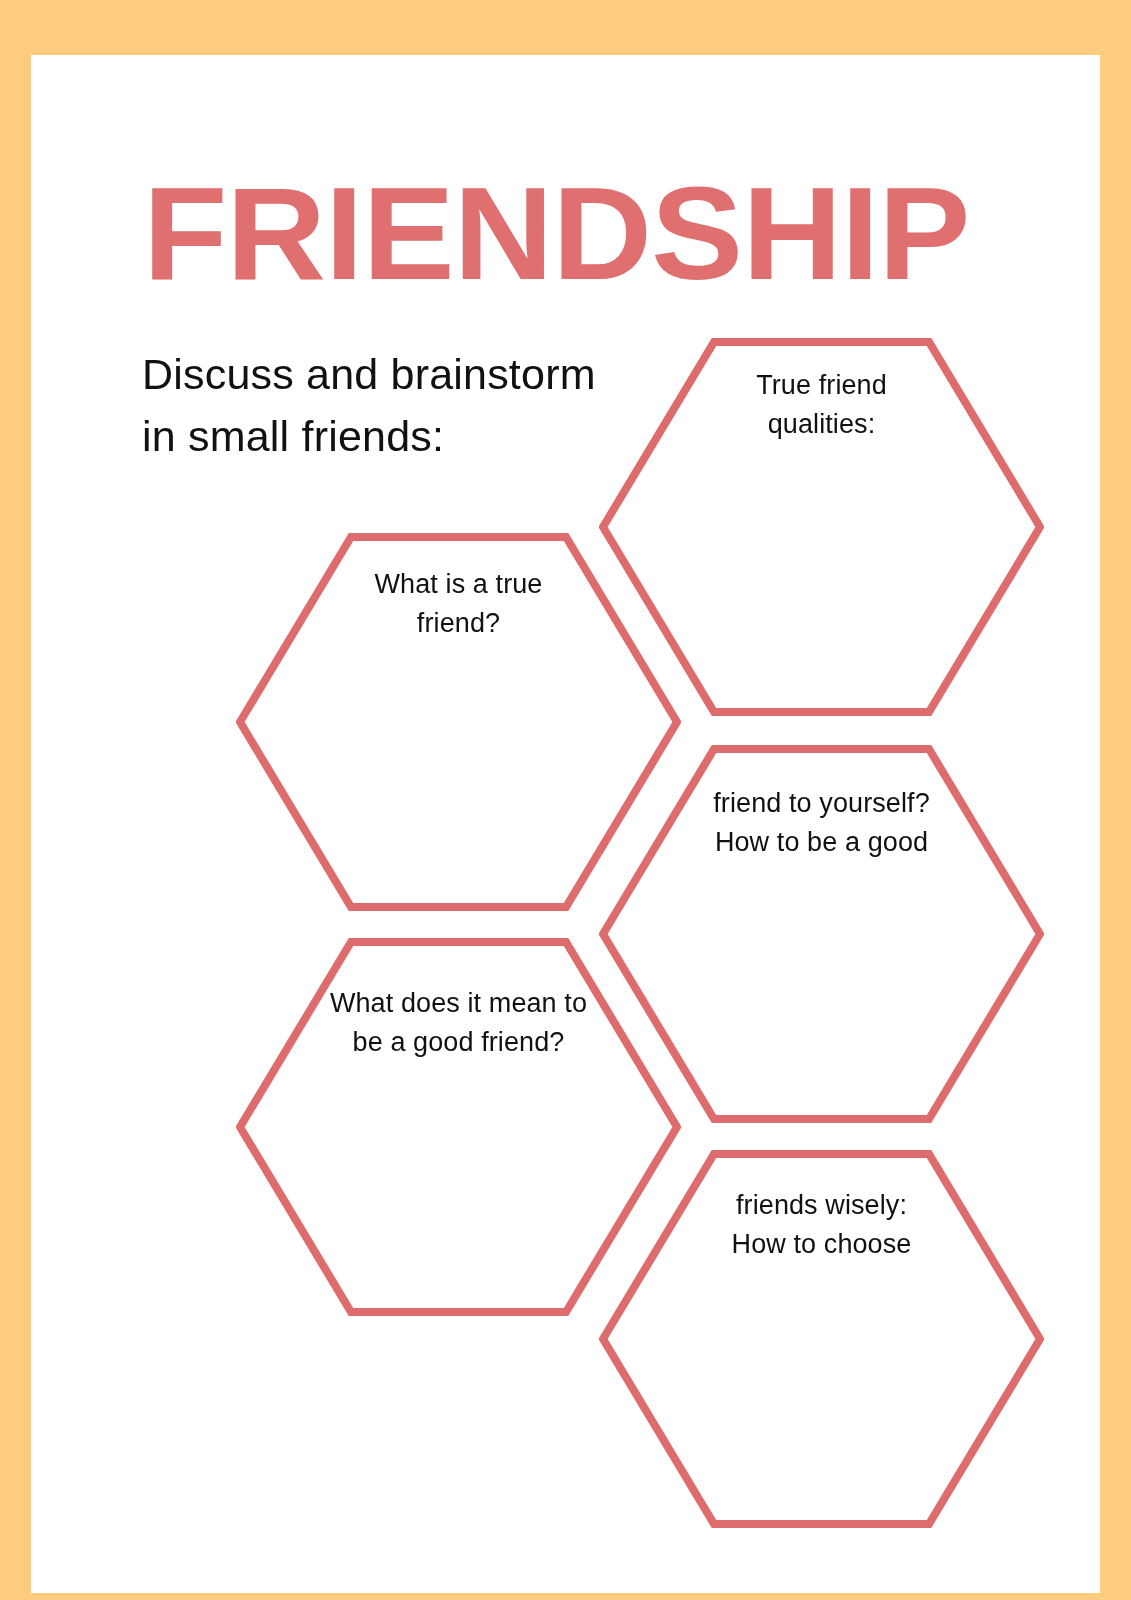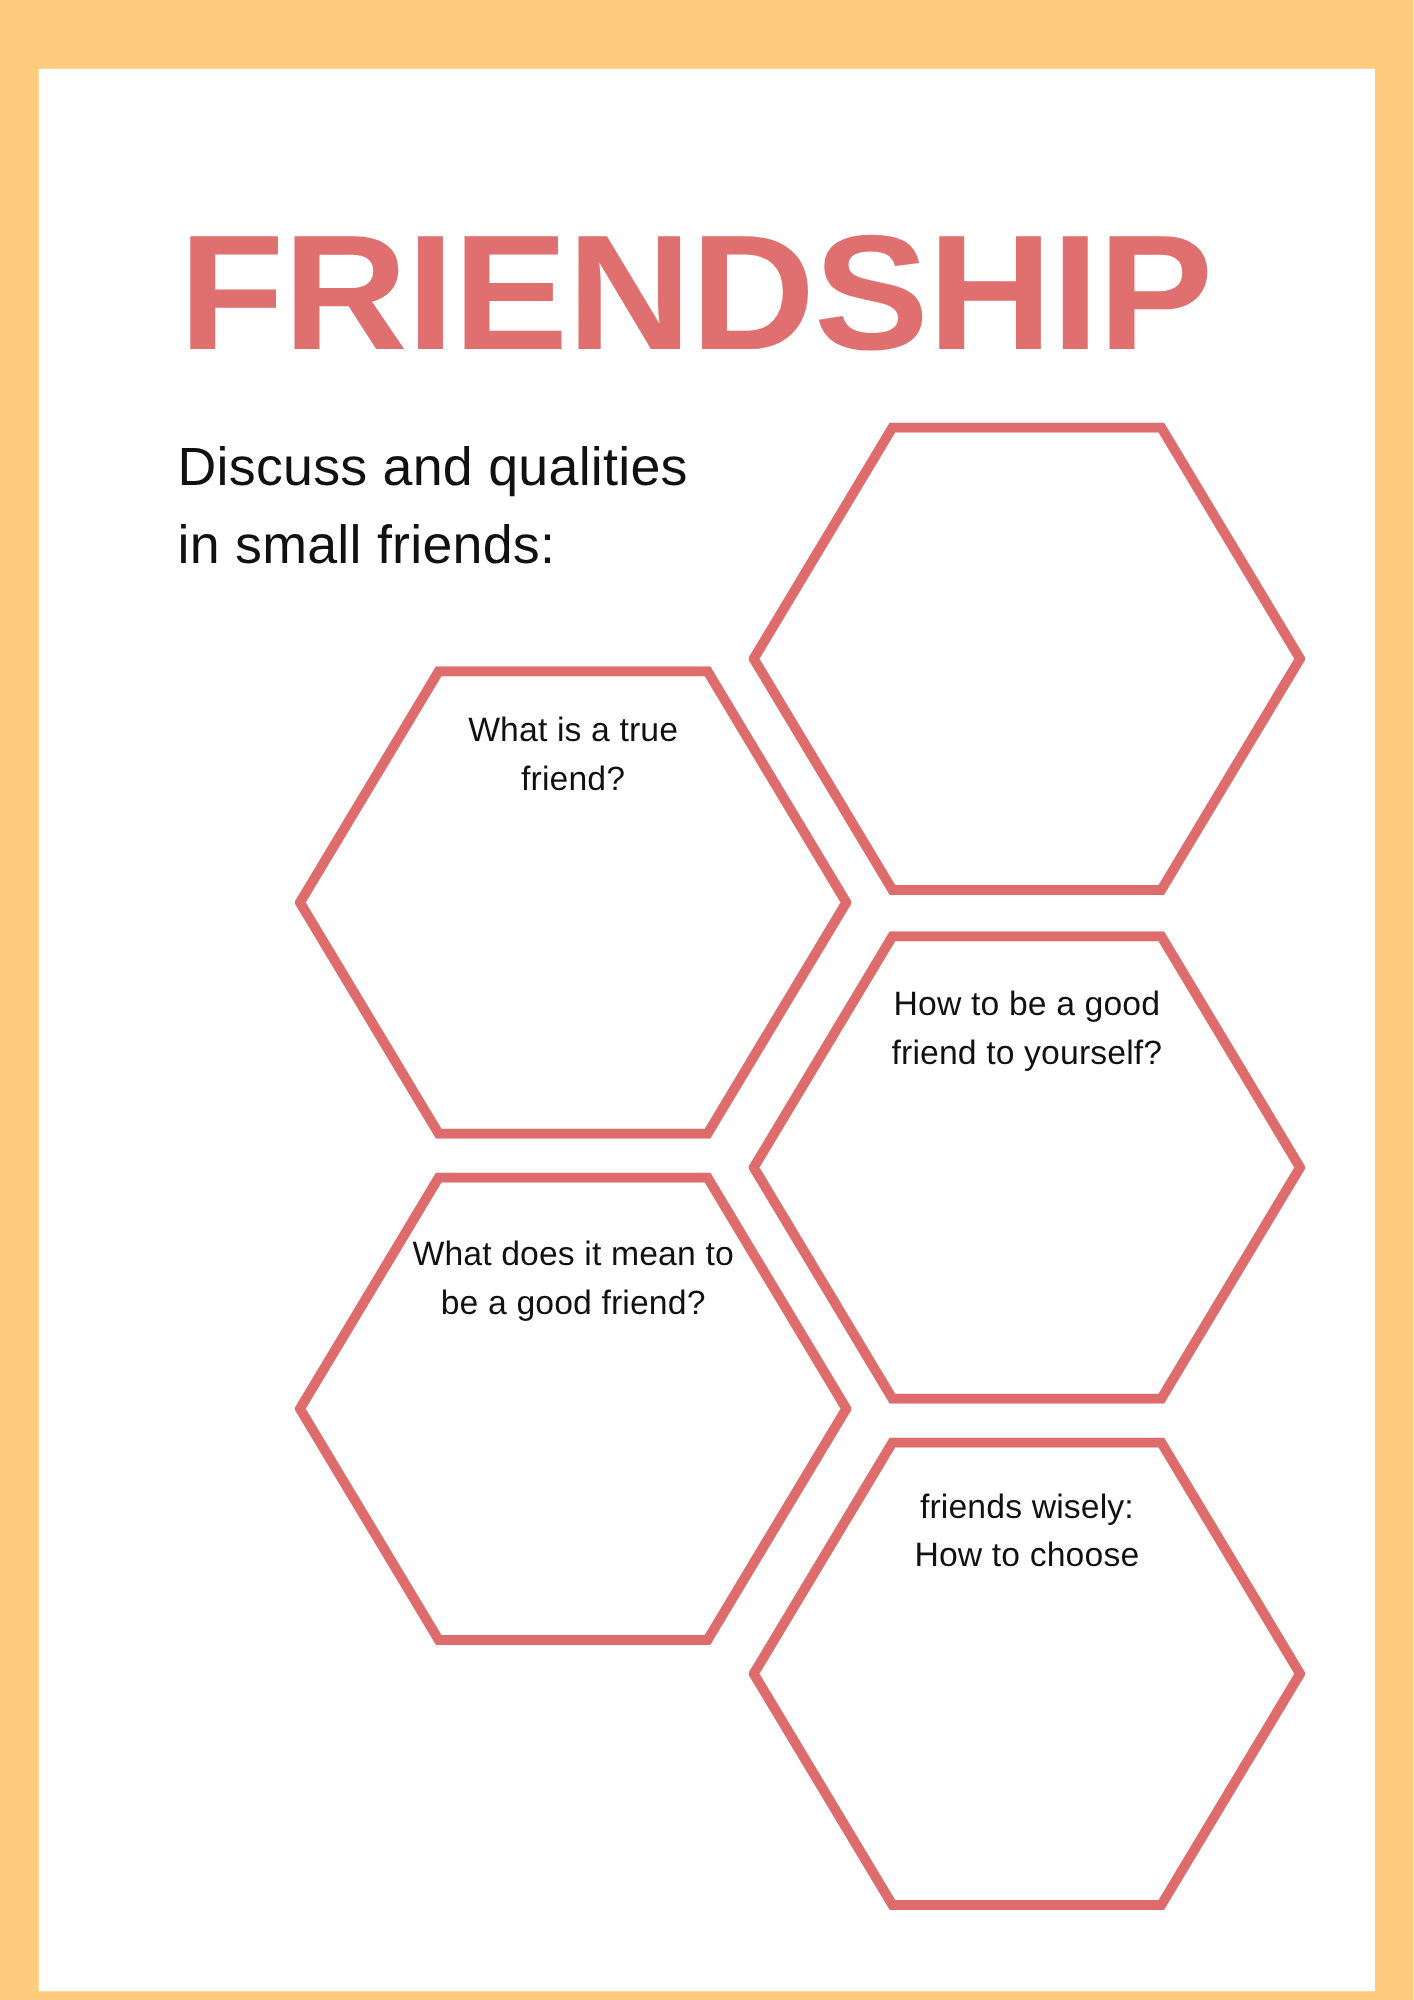--- a/index.html
+++ b/index.html
@@ -101,47 +101,51 @@
 </head>
 <body>
 
 <div id="page">
 
   <div id="sheet">
 
     <div id="title">FRIENDSHIP</div>
 
     <div id="subtitle">
-      <span class="ln">Discuss and qualities</span>
+      <span class="ln">Discuss and brainstorm</span>
       <span class="ln">in small friends:</span>
     </div>
 
     <div class="hex-wrap" id="hex-1">
       <svg viewBox="0 0 445 378" xmlns="http://www.w3.org/2000/svg">
         <polygon points="115,4 330,4 441,189 330,374 115,374 4,189" fill="#FFFFFF" stroke="#DE6C6C" stroke-width="8" stroke-linejoin="miter"></polygon>
       </svg>
+      <div class="hex-label">
+        <span class="ln">True friend</span>
+        <span class="ln">qualities:</span>
+      </div>
     </div>
 
     <div class="hex-wrap" id="hex-2">
       <svg viewBox="0 0 445 378" xmlns="http://www.w3.org/2000/svg">
         <polygon points="115,4 330,4 441,189 330,374 115,374 4,189" fill="#FFFFFF" stroke="#DE6C6C" stroke-width="8" stroke-linejoin="miter"></polygon>
       </svg>
       <div class="hex-label">
         <span class="ln">What is a true</span>
         <span class="ln">friend?</span>
       </div>
     </div>
 
     <div class="hex-wrap" id="hex-3">
       <svg viewBox="0 0 445 378" xmlns="http://www.w3.org/2000/svg">
         <polygon points="115,4 330,4 441,189 330,374 115,374 4,189" fill="#FFFFFF" stroke="#DE6C6C" stroke-width="8" stroke-linejoin="miter"></polygon>
       </svg>
       <div class="hex-label">
+        <span class="ln">friend to yourself?</span>
         <span class="ln">How to be a good</span>
-        <span class="ln">friend to yourself?</span>
       </div>
     </div>
 
     <div class="hex-wrap" id="hex-4">
       <svg viewBox="0 0 445 378" xmlns="http://www.w3.org/2000/svg">
         <polygon points="115,4 330,4 441,189 330,374 115,374 4,189" fill="#FFFFFF" stroke="#DE6C6C" stroke-width="8" stroke-linejoin="miter"></polygon>
       </svg>
       <div class="hex-label">
         <span class="ln">What does it mean to</span>
         <span class="ln">be a good friend?</span>

